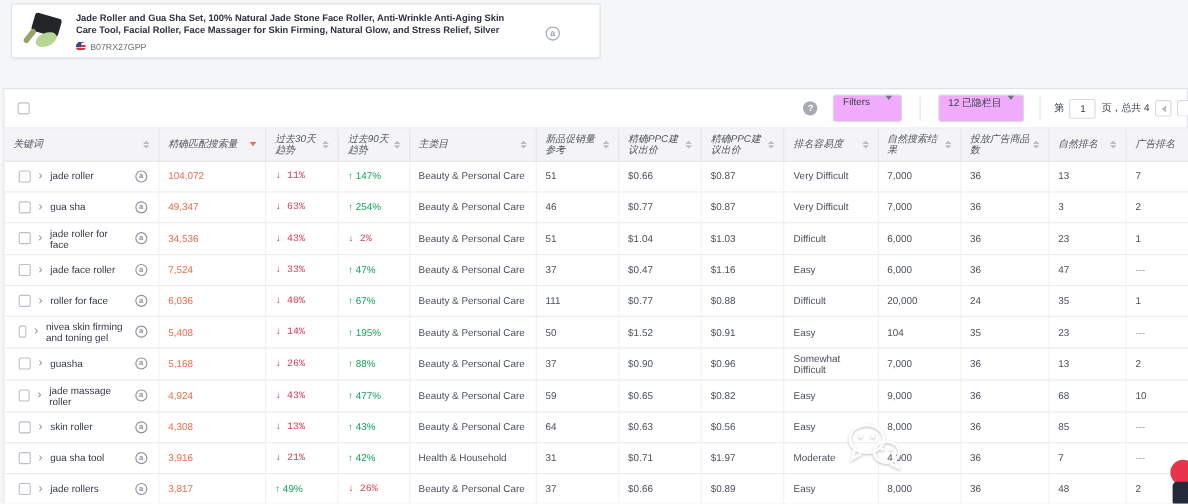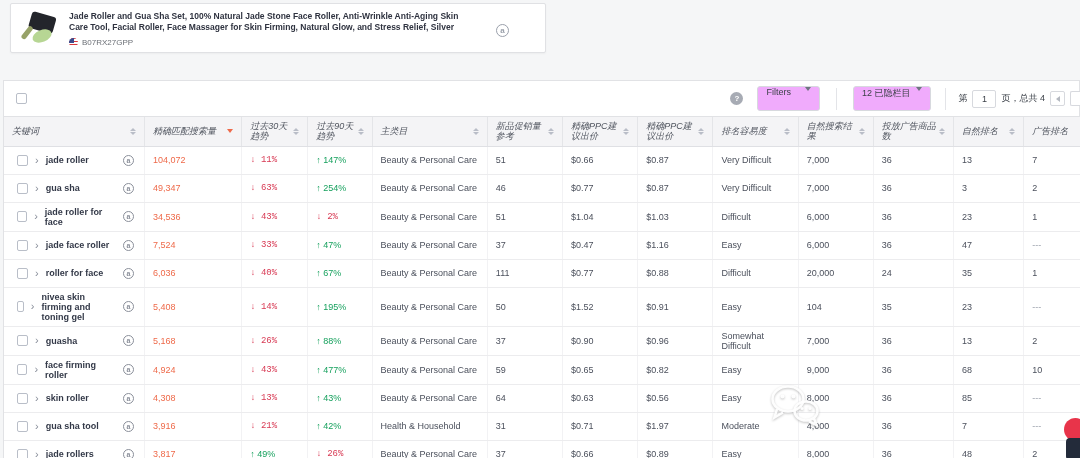--- a/index.html
+++ b/index.html
@@ -63,21 +63,21 @@
   .sort{display:inline-flex;flex-direction:column;gap:1.5px;flex:0 0 auto;}
   .sort b{display:block;width:0;height:0;border-left:3px solid transparent;border-right:3px solid transparent;}
   .sort .up{border-bottom:3.5px solid #b9bdc7;}
   .sort .dn{border-top:3.5px solid #b9bdc7;}
   .sort.active .dn{border-top:4.5px solid #ee6a4a;}
   tbody td{border-bottom:1px solid #ececee;border-right:1px solid #f2f2f4;font-size:9px;color:#4b505c;
            padding:4px 8px;height:28px;vertical-align:middle;}
   tbody td:last-child{border-right:none;}
   .kw-cell{display:flex;align-items:center;gap:7px;padding-left:5px;}
   .chev{color:#878d99;font-size:11px;line-height:9px;cursor:pointer;}
-  .kw{font-weight:bold;color:#333948;line-height:10px;cursor:pointer;}
+  .kw{font-weight:normal;color:#333948;line-height:10px;cursor:pointer;}
   .a-ic{width:11px;height:11px;border:1px solid #8a8f9a;border-radius:50%;color:#8a8f9a;font-size:7px;
         line-height:9px;text-align:center;font-weight:bold;flex:0 0 11px;margin-left:auto;margin-right:2px;}
   .vol{color:#ee6a4a;}
   .tr-up{color:#17a15e;}
   .tr-dn{color:#d83a54;font-family:Liberation Mono, monospace;}
   .dash{color:#9aa0ab;}
 
   
   .watermark{position:absolute;left:768px;top:383px;display:flex;align-items:center;gap:6px;z-index:5;pointer-events:none;}
   .wm-text{font-size:30px;letter-spacing:1px;color:rgba(255,255,255,.93);
@@ -430,21 +430,21 @@
             <td>7,000</td>
             <td>36</td>
             <td>13</td>
             <td>2</td>
           </tr>
           <tr>
             <td>
               <div class="kw-cell">
                 <span class="checkbox"></span>
                 <span class="chev">›</span>
-                <span class="kw">face firming roller</span>
+                <span class="kw">jade massage roller</span>
                 <span class="a-ic">a</span>
               </div>
             </td>
             <td class="vol">4,924</td>
             <td class="tr-dn">↓ 43%</td>
             <td class="tr-up">↑ 477%</td>
             <td>Beauty &amp; Personal Care</td>
             <td>59</td>
             <td>$0.65</td>
             <td>$0.82</td>

